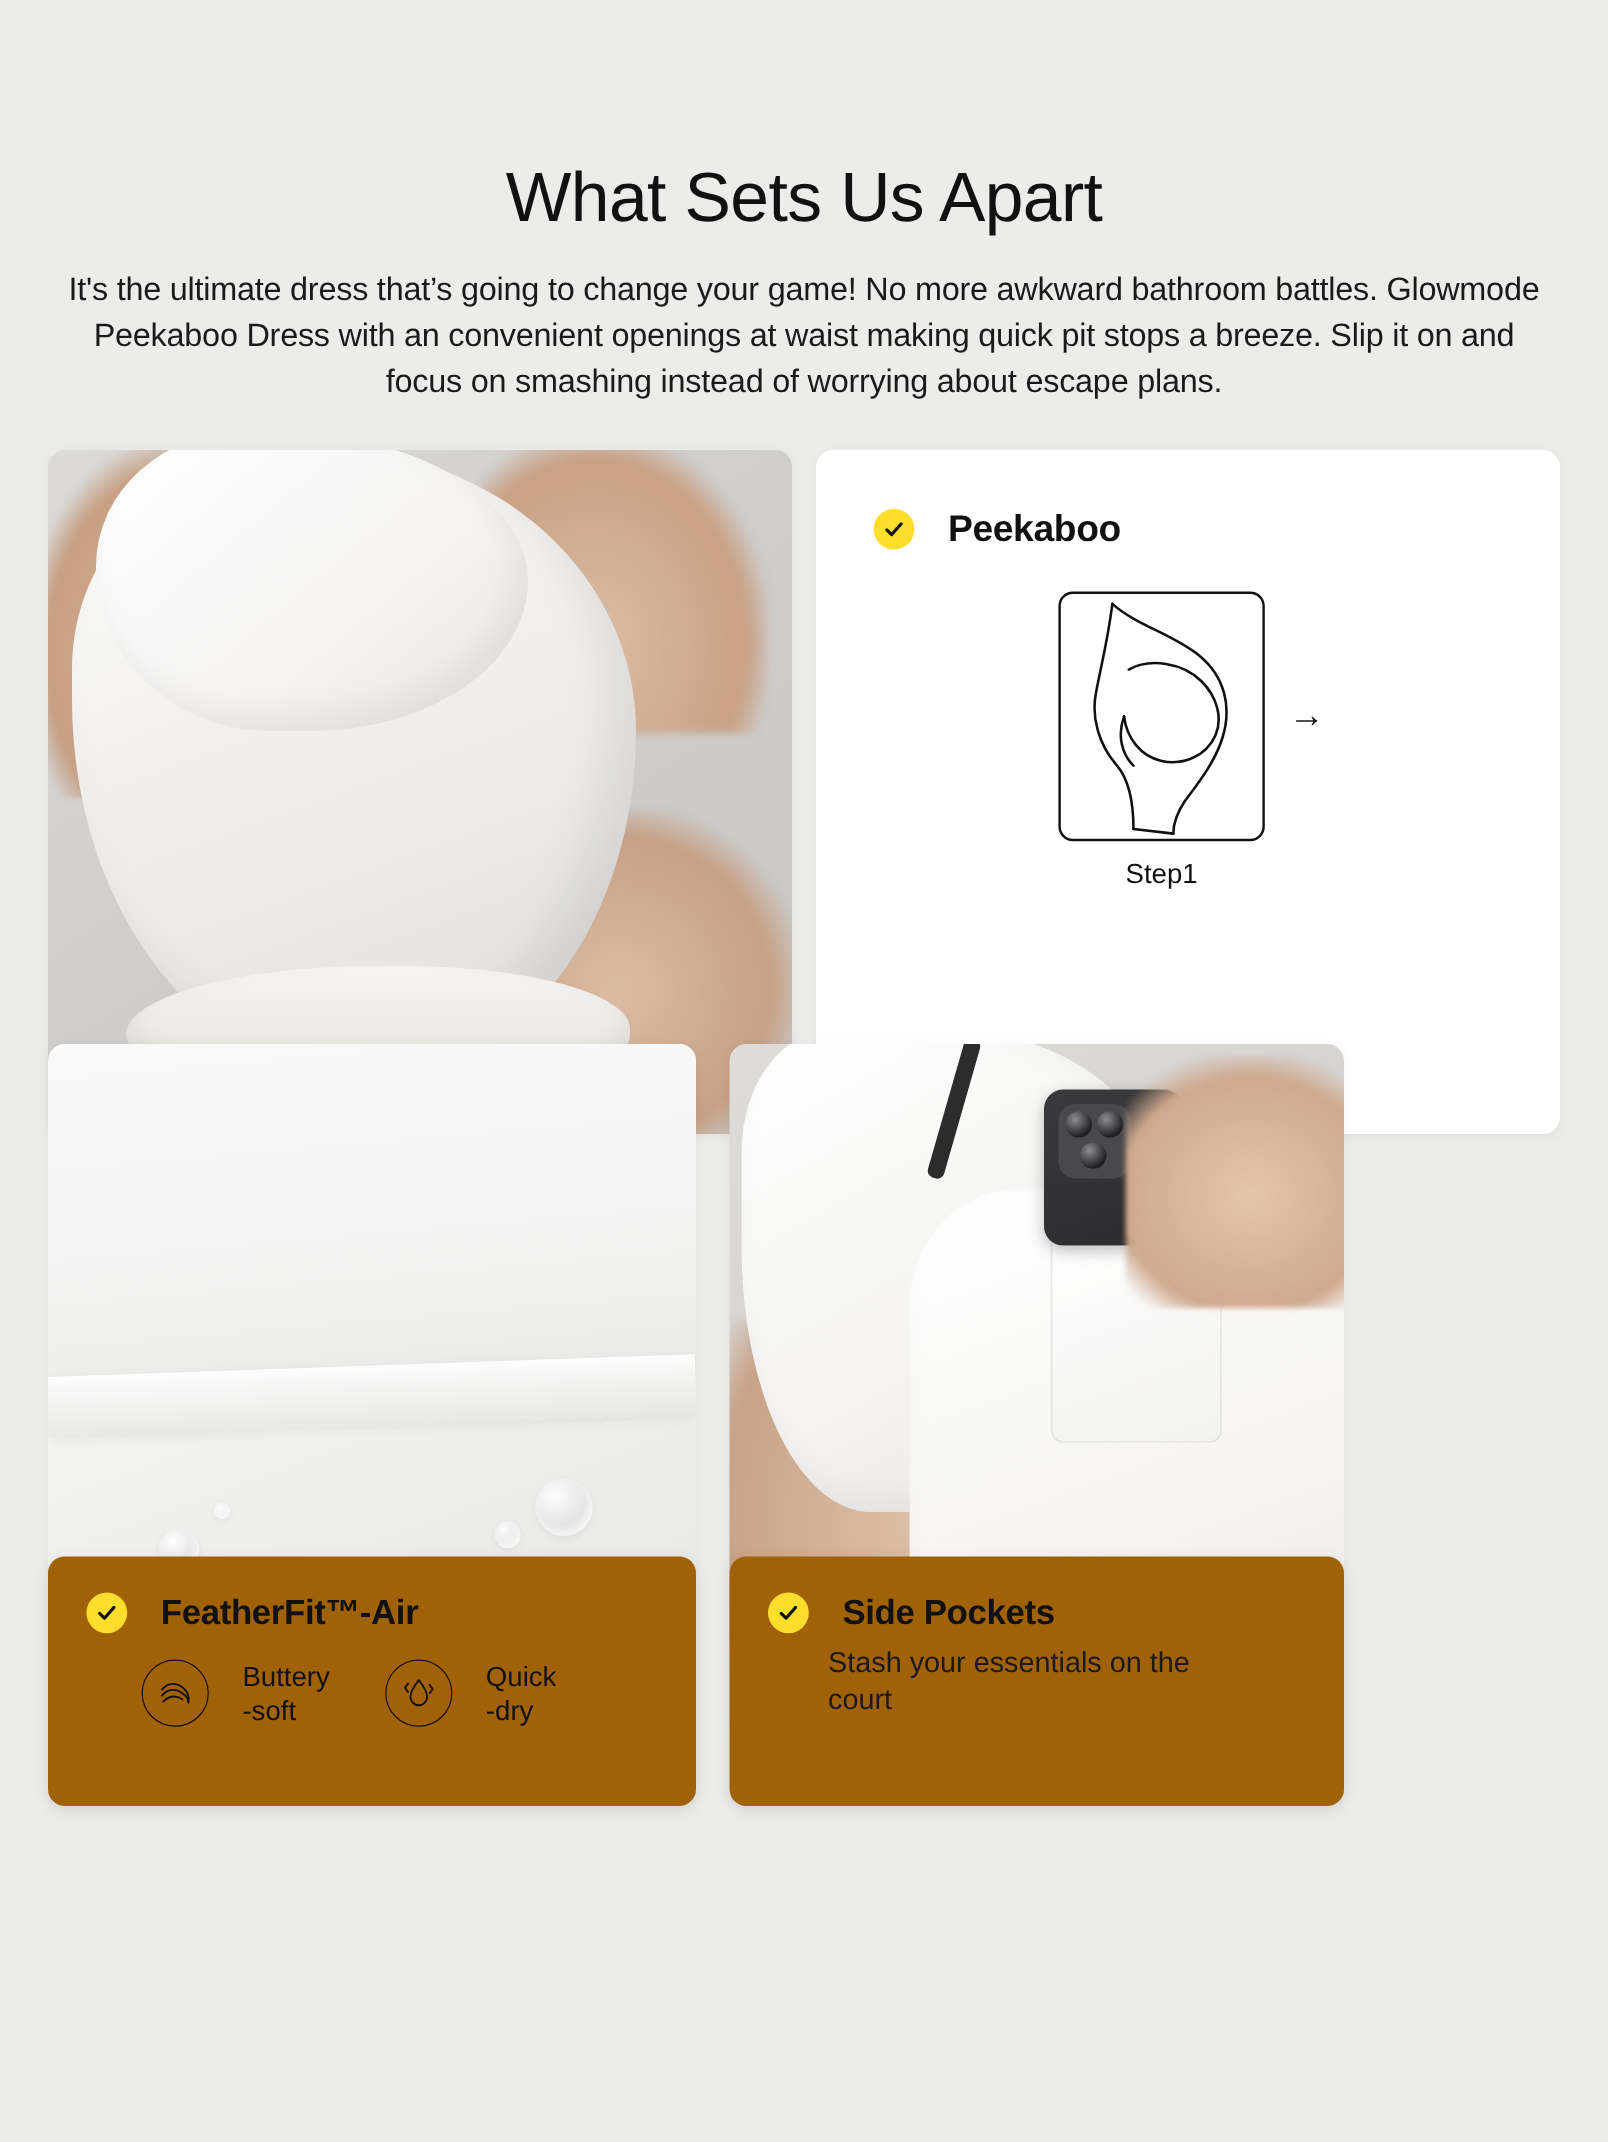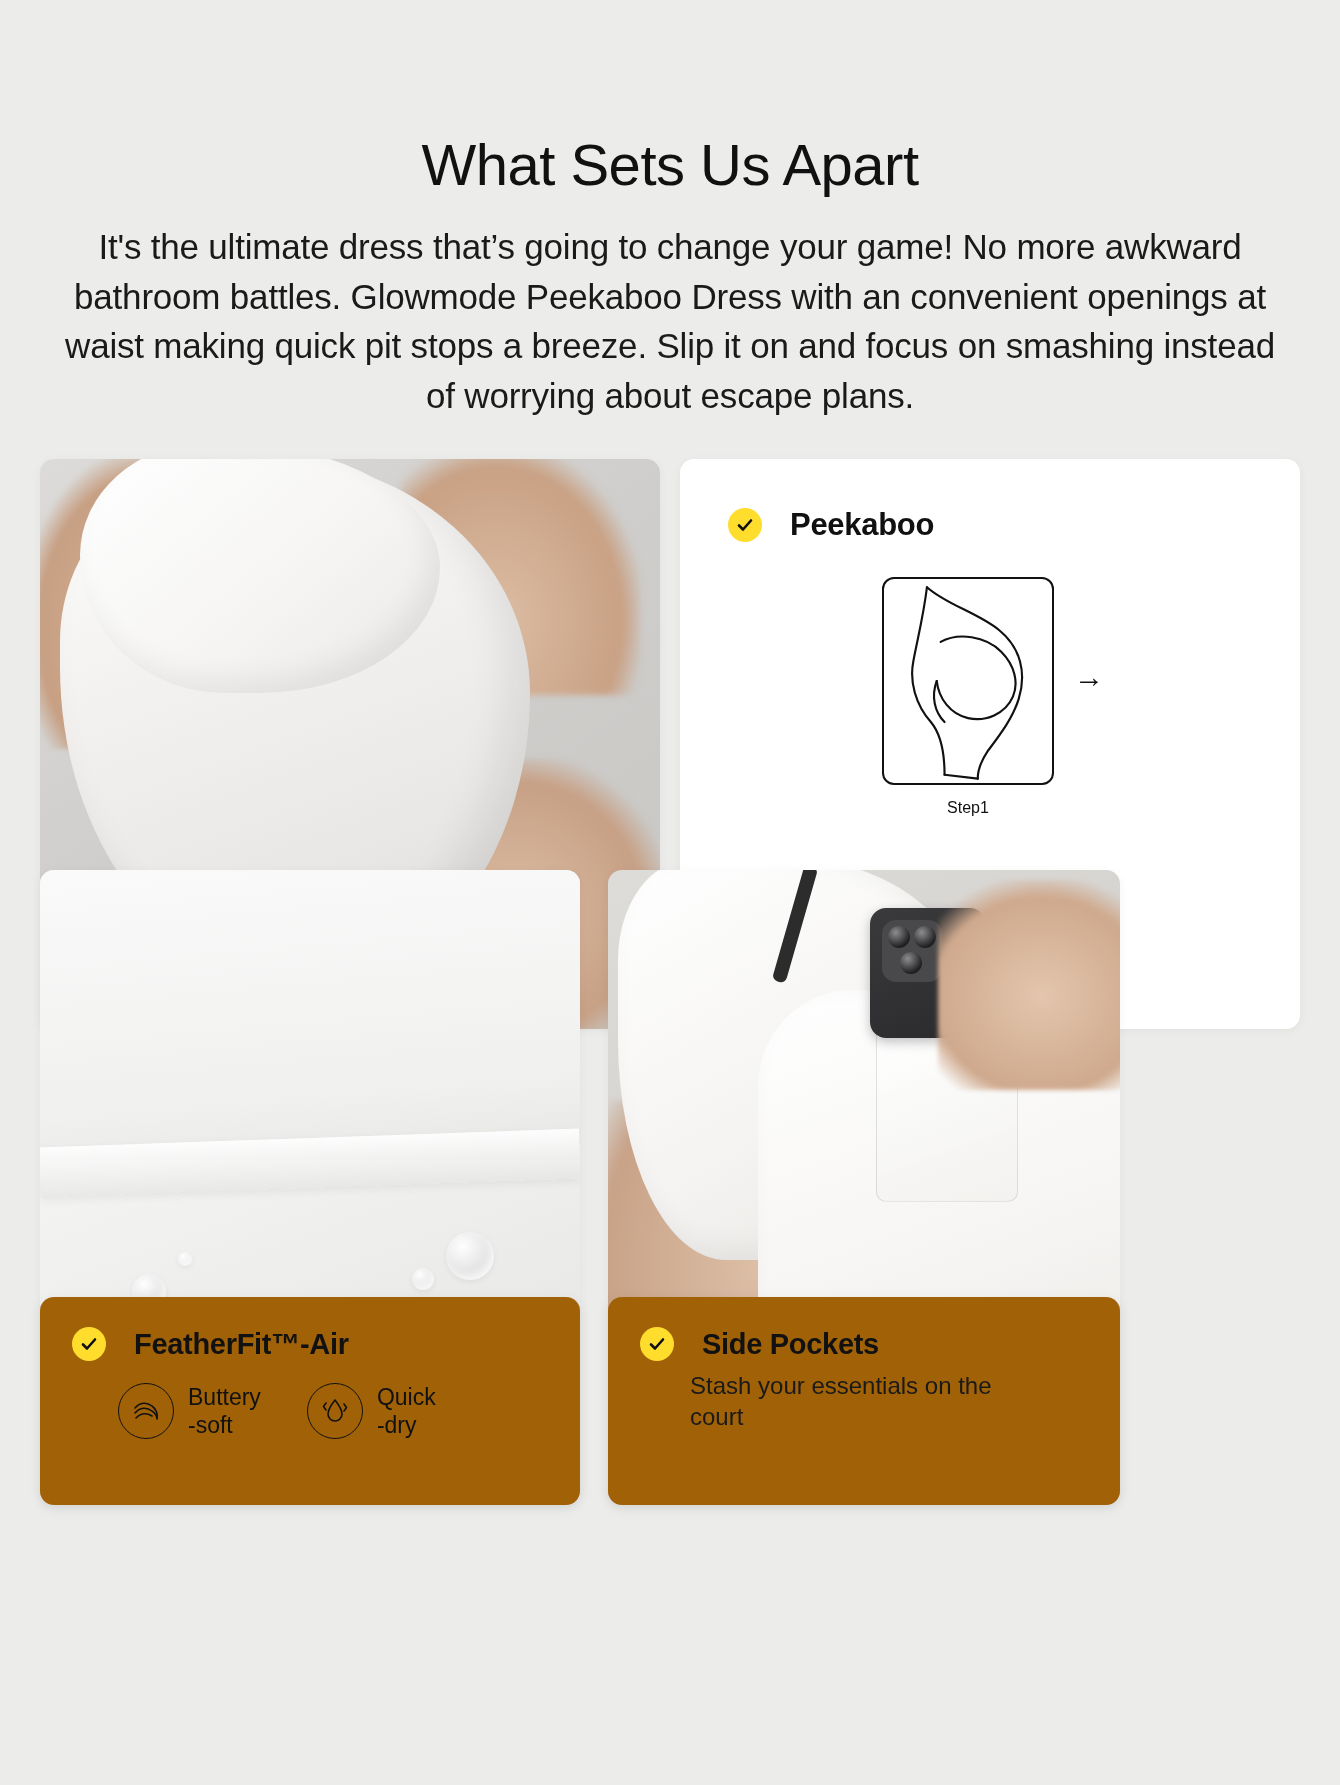--- a/index.html
+++ b/index.html
@@ -29,21 +29,21 @@
   }
   .title {
     font-size: 58px;
     font-weight: 400;
     letter-spacing: -0.5px;
     line-height: 1.05;
     margin: 0 0 26px 0;
     color: #111;
   }
   .subtitle {
-    font-size: 35px;
+    font-size: 27px;
     line-height: 1.42;
     letter-spacing: -0.2px;
     margin: 0 auto;
     max-width: 1230px;
     color: #1a1a1a;
     text-align: center;
   }
 
   
   .grid {
@@ -171,21 +171,21 @@
   .step-box {
     width: 172px;
     height: 208px;
     border: 2px solid #111;
     border-radius: 12px;
     box-sizing: border-box;
     overflow: hidden;
   }
   .step-label {
     margin-top: 14px;
-    font-size: 16px;
+    font-size: 23px;
     color: #111;
   }
   .arrow {
     font-size: 30px;
     line-height: 1;
     color: #111;
     margin-bottom: 40px;
   }
 
   
@@ -324,21 +324,21 @@
   }
   .props {
     margin-top: 22px;
     margin-left: 46px;
     display: flex;
     gap: 46px;
   }
   .prop {
     display: flex;
     align-items: center;
-    gap: 14px;
+    gap: 28px;
   }
   .prop-icon {
     width: 54px; height: 54px;
     border-radius: 50%;
     border: 1.6px solid #111;
     display: flex;
     align-items: center;
     justify-content: center;
     flex: none;
   }

